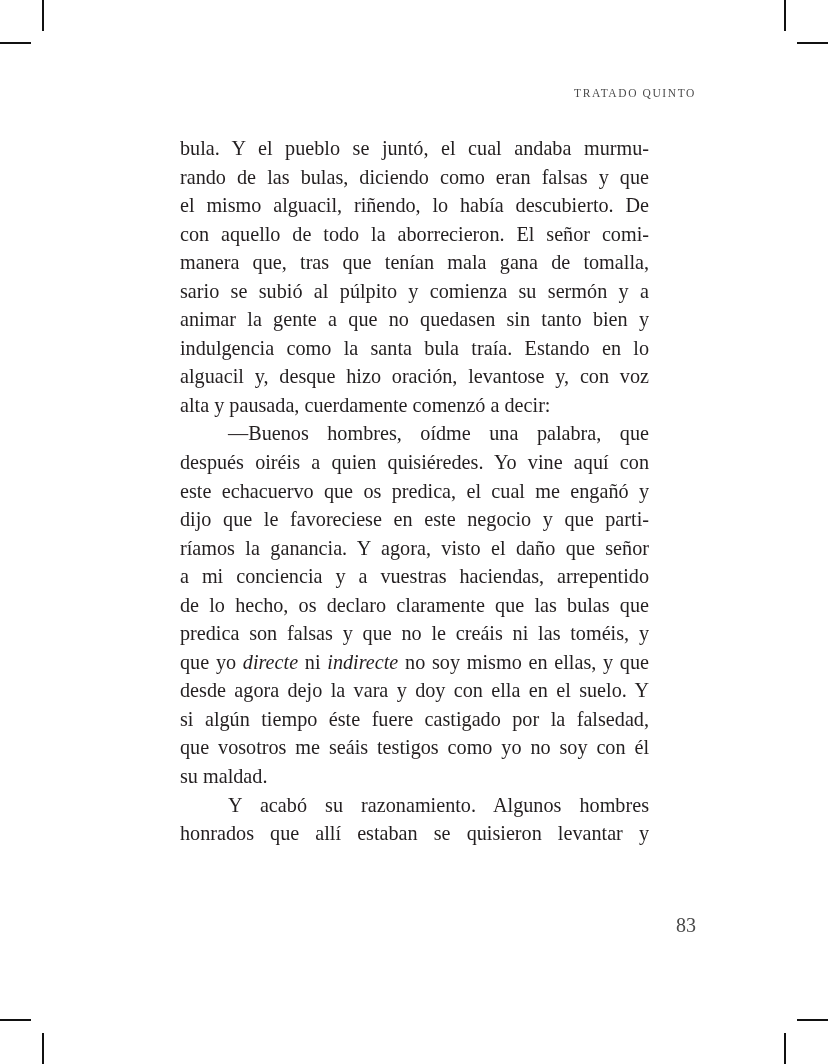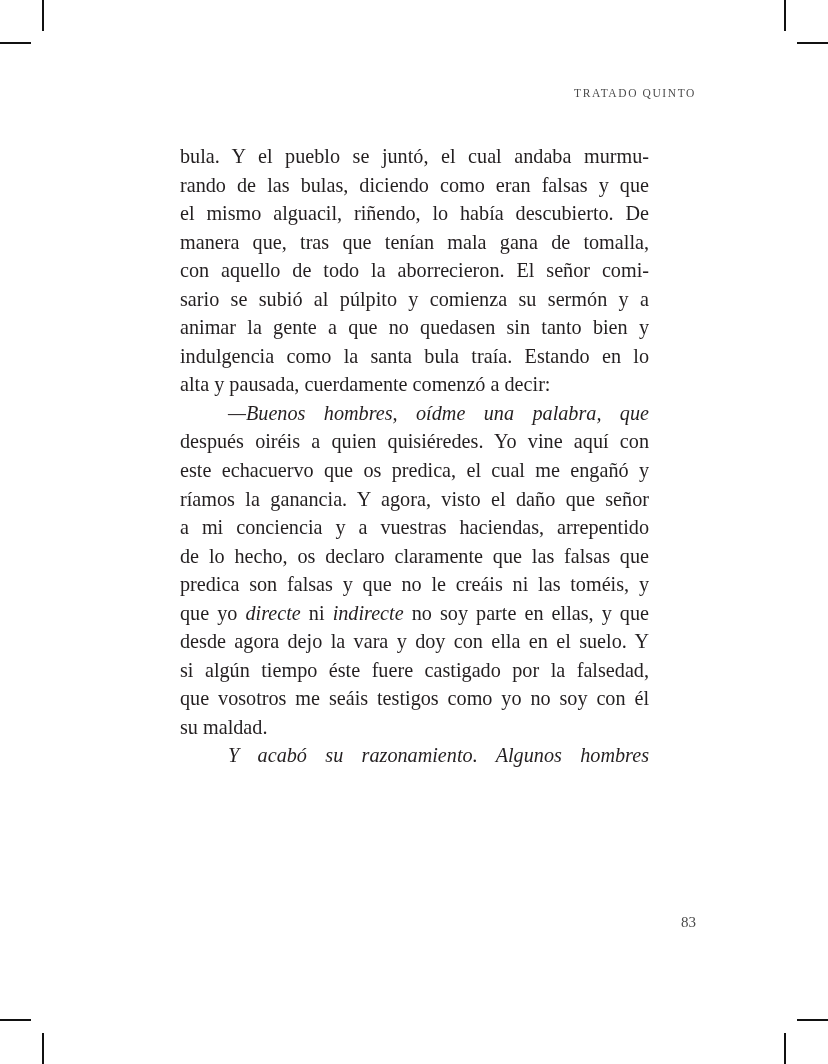--- a/index.html
+++ b/index.html
@@ -33,43 +33,41 @@
       text-align: center;
     }
     .text-block {
       position: absolute;
       left: 180px;
       top: 134px;
       width: 469px;
       font-size: 20.2px;
       line-height: 28.55px;
       color: #231f20;
-      margin-top: 8px;
     }
     .line {
       display: block;
       height: 28.55px;
       white-space: nowrap;
       text-align: justify;
       text-align-last: justify;
     }
     .line.last {
       text-align-last: left;
     }
     .line.indent {
       padding-left: 48px;
-      font-style: italic;
     }
     .line em {
     }
     .folio {
       position: absolute;
       top: 914px;
       right: 132px;
-      font-size: 15px;
+      font-size: 20px;
       color: #4a4a4a;
     }
   </style>
 </head>
 <body>
 
 <div class="crop v" style="left:42px; top:0;"></div>
 <div class="crop h" style="left:0; top:42px;"></div>
 <div class="crop v" style="left:784px; top:0;"></div>
 <div class="crop h" style="left:797px; top:42px;"></div>
@@ -79,41 +77,44 @@
 <div class="crop v" style="left:784px; top:1033px;"></div>
 
 <div class="running-head">TRATADO QUINTO</div>
 
 <div class="text-block">
 
   <div>
     <span class="line">bula. Y el pueblo se juntó, el cual andaba murmu-</span>
     <span class="line">rando de las bulas, diciendo como eran falsas y que</span>
     <span class="line">el mismo alguacil, riñendo, lo había descubierto. De</span>
+    <span class="line">con aquello de todo la aborrecieron. El señor comi-</span>
     <span class="line">manera que, tras que tenían mala gana de tomalla,</span>
-    <span class="line">con aquello de todo la aborrecieron. El señor comi-</span>
     <span class="line">sario se subió al púlpito y comienza su sermón y a</span>
     <span class="line">animar la gente a que no quedasen sin tanto bien y</span>
     <span class="line">indulgencia como la santa bula traía. Estando en lo</span>
+    <span class="line">alguacil y, desque hizo oración, levantose y, con voz</span>
     <span class="line last">alta y pausada, cuerdamente comenzó a decir:</span>
   </div>
 
   <div>
     <span class="line indent">—Buenos hombres, oídme una palabra, que</span>
     <span class="line">después oiréis a quien quisiéredes. Yo vine aquí con</span>
     <span class="line">este echacuervo que os predica, el cual me engañó y</span>
+    <span class="line">dijo que le favoreciese en este negocio y que parti-</span>
     <span class="line">ríamos la ganancia. Y agora, visto el daño que señor</span>
     <span class="line">a mi conciencia y a vuestras haciendas, arrepentido</span>
-    <span class="line">de lo hecho, os declaro claramente que las falsas que</span>
+    <span class="line">de lo hecho, os declaro claramente que las bulas que</span>
     <span class="line">predica son falsas y que no le creáis ni las toméis, y</span>
-    <span class="line"><span>que yo </span><em>directe</em><span> ni </span><em>indirecte</em><span> no soy parte en ellas, y que</span></span>
+    <span class="line"><span>que yo </span><em>directe</em><span> ni </span><em>indirecte</em><span> no soy mismo en ellas, y que</span></span>
     <span class="line">desde agora dejo la vara y doy con ella en el suelo. Y</span>
     <span class="line">si algún tiempo éste fuere castigado por la falsedad,</span>
     <span class="line">que vosotros me seáis testigos como yo no soy con él</span>
     <span class="line last">su maldad.</span>
   </div>
 
   <div>
     <span class="line indent">Y acabó su razonamiento. Algunos hombres</span>
+    <span class="line">honrados que allí estaban se quisieron levantar y</span>
   </div>
 </div>
 
 <div class="folio">83</div>
 
 </body></html>

